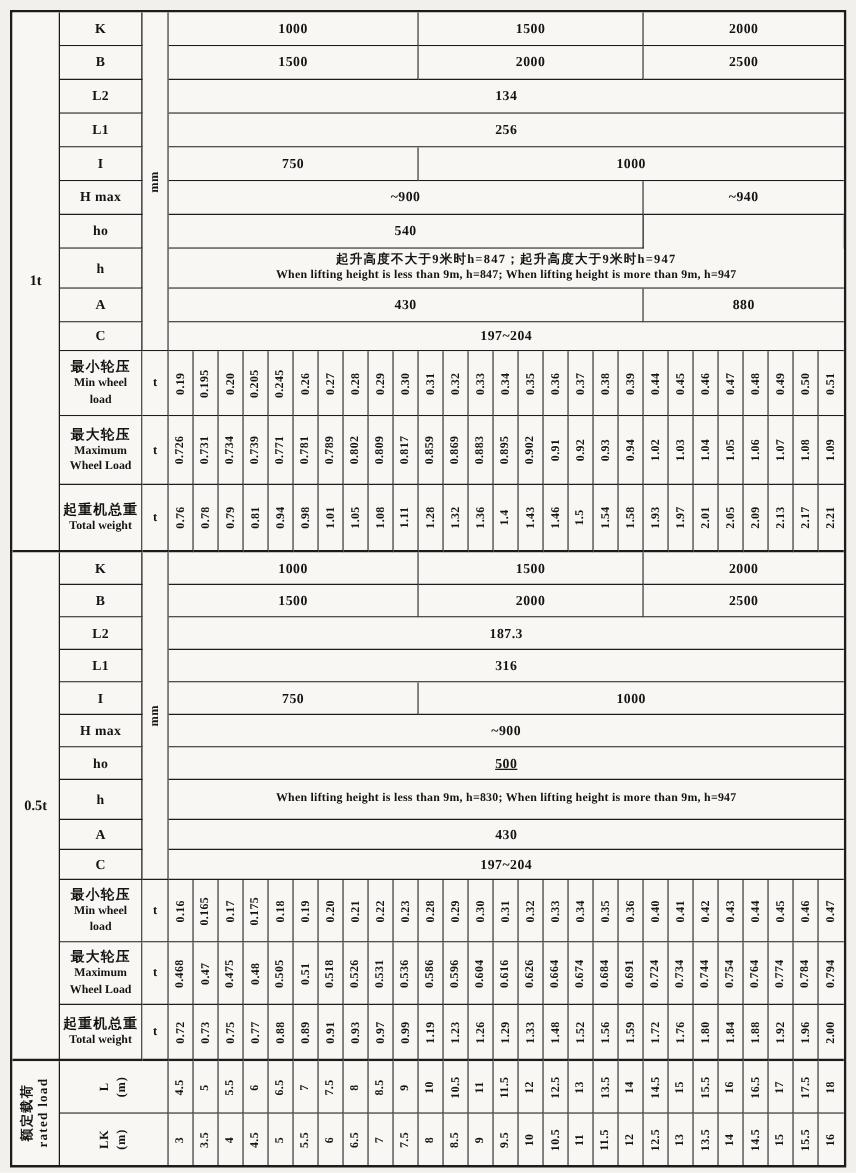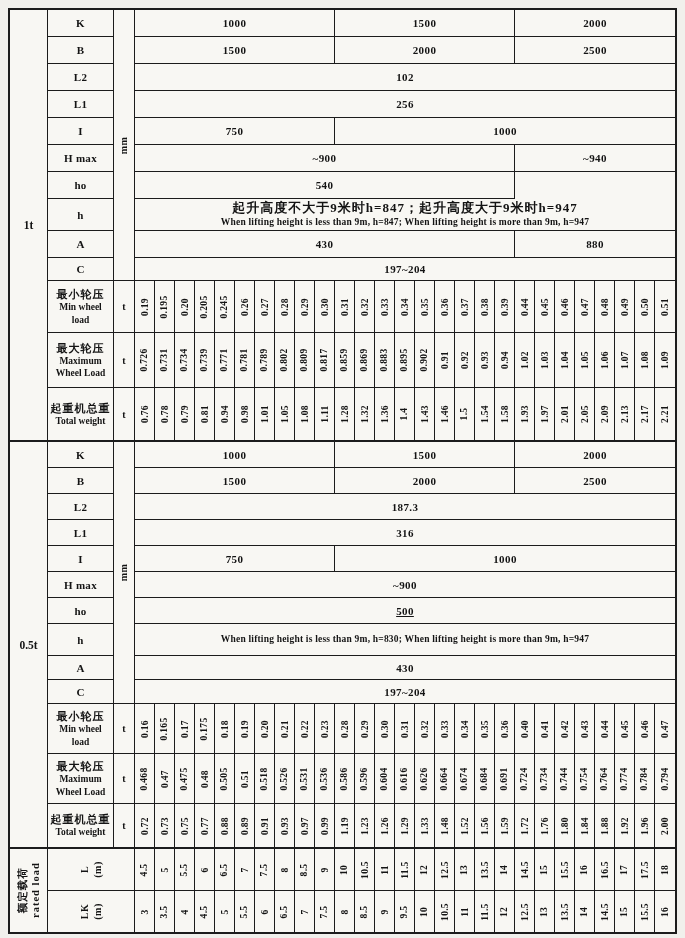--- a/index.html
+++ b/index.html
@@ -30,21 +30,21 @@
   .lc { border-right:none; }
   .lr { border-bottom:none; }
   .hb { border-bottom-width:2px; }
   .glab { font-size:11.5px; }
   .rlab { font-size:11px; letter-spacing:0.3px; }
   .dval { font-size:11px; letter-spacing:0.4px; }
   .unit { font-size:10px; }
   .rot { transform:rotate(-90deg); white-space:nowrap; font-size:9.5px; letter-spacing:0.3px; }
   .unit .rot { font-size:10px; }
   .hnote { flex-direction:column; line-height:1.25; padding:1px 4px; }
-  .hnote .cn { font-size:13px; letter-spacing:1px; }
+  .hnote .cn { font-size:10px; letter-spacing:1px; }
   .hnote .en { font-size:9.5px; letter-spacing:0.2px; }
   .llab { flex-direction:column; line-height:1.3; padding:1px 2px; }
   .llab .lcn { font-size:11px; letter-spacing:1px; }
   .llab .len { font-size:9.5px; max-width:62px; }
   .rotblock { transform:rotate(-90deg); white-space:nowrap; display:flex; flex-direction:column; line-height:1.25; text-align:center; }
   .glab .rotblock div { font-size:10.5px; letter-spacing:1px; }
   .flab .rotblock div { font-size:10px; letter-spacing:0.5px; }
 </style>
 </head>
 <body>
@@ -57,21 +57,21 @@
       </div>
       <div class="c rlab" style="grid-area: 1 / 2 / auto / 3;">K</div>
       <div class="c dval" style="grid-area: 1 / 4 / auto / 14;">1000</div>
       <div class="c dval" style="grid-area: 1 / 14 / auto / 23;">1500</div>
       <div class="c dval lc" style="grid-area: 1 / 23 / auto / 31;">2000</div>
       <div class="c rlab" style="grid-area: 2 / 2 / auto / 3;">B</div>
       <div class="c dval" style="grid-area: 2 / 4 / auto / 14;">1500</div>
       <div class="c dval" style="grid-area: 2 / 14 / auto / 23;">2000</div>
       <div class="c dval lc" style="grid-area: 2 / 23 / auto / 31;">2500</div>
       <div class="c rlab" style="grid-area: 3 / 2 / auto / 3;">L2</div>
-      <div class="c dval lc" style="grid-area: 3 / 4 / auto / 31;">102</div>
+      <div class="c dval lc" style="grid-area: 3 / 4 / auto / 31;">134</div>
       <div class="c rlab" style="grid-area: 4 / 2 / auto / 3;">L1</div>
       <div class="c dval lc" style="grid-area: 4 / 4 / auto / 31;">256</div>
       <div class="c rlab" style="grid-area: 5 / 2 / auto / 3;">I</div>
       <div class="c dval" style="grid-area: 5 / 4 / auto / 14;">750</div>
       <div class="c dval lc" style="grid-area: 5 / 14 / auto / 31;">1000</div>
       <div class="c rlab" style="grid-area: 6 / 2 / auto / 3;">H max</div>
       <div class="c dval" style="grid-area: 6 / 4 / auto / 23;">~900</div>
       <div class="c dval lc" style="grid-area: 6 / 23 / auto / 31;">~940</div>
       <div class="c rlab" style="grid-area: 7 / 2 / auto / 3;">ho</div>
       <div class="c dval" style="grid-area: 7 / 4 / auto / 23;">540</div>

